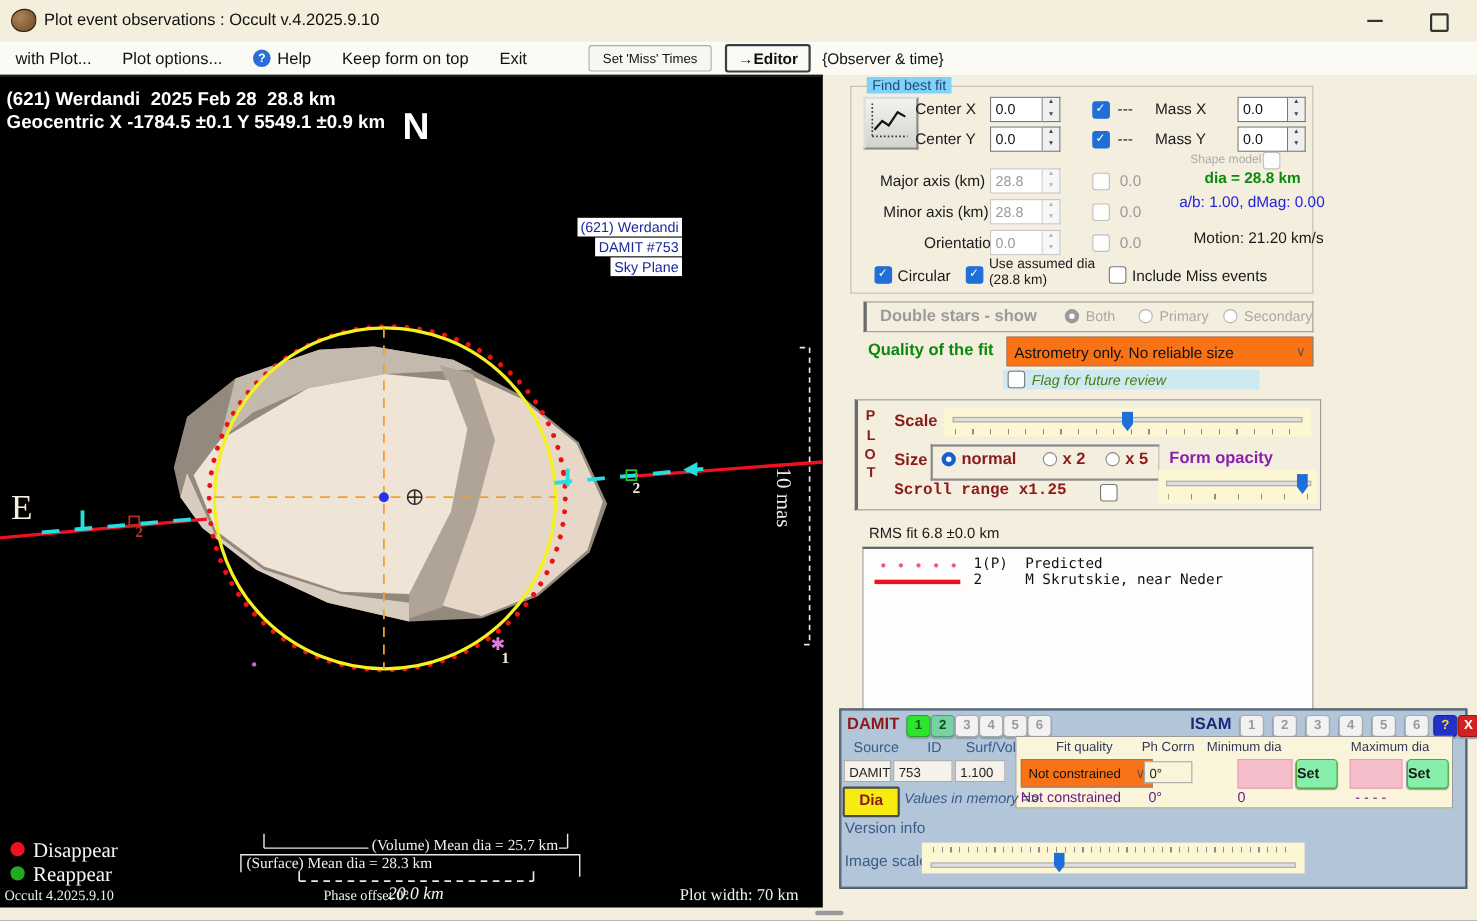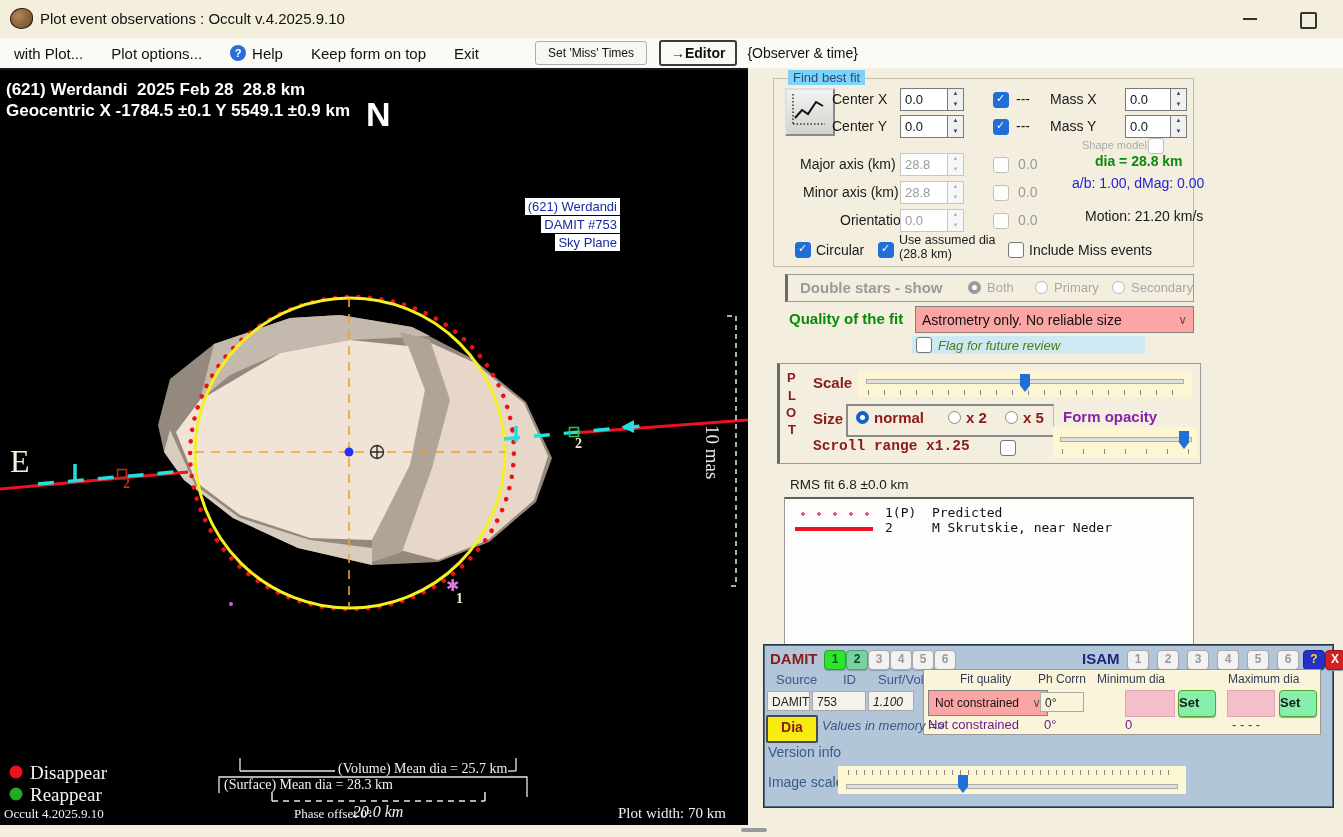--- a/index.html
+++ b/index.html
@@ -42,21 +42,21 @@
   .spin .val{flex:1;border:1px solid #7a7a7a;background:#fff;font-size:13px;padding:3px 4px 0 4px;color:#111;}
   .spin .btns{width:15px;display:flex;flex-direction:column;border:1px solid #7a7a7a;border-left:0;background:#f0f0f0;}
   .spin .btns span{flex:1;font-size:6px;line-height:9px;text-align:center;color:#444;}
   .spin .up::after{content:"▲";}
   .spin .dn::after{content:"▼";}
   .spin.dis .val{color:#9a9a9a;border-color:#c6c6c6;}
   .spin.dis .btns{border-color:#c6c6c6;background:#f7f7f7;}
   .spin.dis .btns span{color:#b5b5b5;}
   .grp{position:absolute;border:1px solid #c6bcab;}
   .grp .legend{position:absolute;top:-9px;left:14px;background:#7dd3fc;padding:0 5px;font-size:13px;color:#2b4a6b;}
-  .ddl{position:absolute;border:1px solid #828282;background:#fca5a5;font-size:14px;color:#111;display:flex;align-items:center;padding:0 6px;}
+  .ddl{position:absolute;border:1px solid #828282;background:#f97316;font-size:14px;color:#111;display:flex;align-items:center;padding:0 6px;}
   .ddl .chev{margin-left:auto;color:#555;font-size:12px;}
   .ddl .chev::after{content:"∨";}
   .slider{position:absolute;background:#fcf6d2;}
   .groove{position:absolute;height:3px;background:#dedede;border:1px solid #ababab;}
   .thumb{position:absolute;width:10px;height:18px;background:#1f6fd6;clip-path:polygon(0 0,100% 0,100% 64%,50% 100%,0 64%);}
   .ticks{position:absolute;height:5px;background:repeating-linear-gradient(90deg,#8c8c8c 0 1px,transparent 1px 16px);}
   .ticksfine{position:absolute;height:5px;background:repeating-linear-gradient(90deg,#8c8c8c 0 1px,transparent 1px 8px);}
   
   #rmslist{left:784px;top:497px;width:408px;height:148px;background:#fdfdfb;border:1px solid #9a9a9a;border-top:2px solid #5f5f5f;}
   .mono{font-family:"DejaVu Sans Mono",monospace;font-size:13px;color:#111;white-space:pre;}
@@ -362,21 +362,21 @@
   <span class="dheader" style="left:843px;top:672px;">ID</span>
   <span class="dheader" style="left:878px;top:672px;">Surf/Vol</span>
   <div id="ypanel" class="abs"></div>
   <span class="yhead" style="left:960px;top:672px;">Fit quality</span>
   <span class="yhead" style="left:1038px;top:672px;">Ph Corrn</span>
   <span class="yhead" style="left:1097px;top:672px;">Minimum dia</span>
   <span class="yhead" style="left:1228px;top:672px;">Maximum dia</span>
 
   <div class="dbox" style="left:767px;top:691px;width:43px;">DAMIT</div>
   <div class="dbox" style="left:812px;top:691px;width:54px;">753</div>
-  <div class="dbox" style="left:868px;top:691px;width:46px;font-style:italic;">1.100</div>
+  <div class="dbox" style="left:868px;top:691px;width:46px;">1.100</div>
   <div class="ddl" style="left:928px;top:690px;width:106px;height:24px;font-size:12px;">
     <span>Not constrained</span>
     <span class="chev"></span>
   </div>
   <div class="dbox" style="left:1040px;top:692px;width:44px;background:#faf5da;">0°</div>
   <div class="pink" style="left:1125px;top:690px;"></div>
   <span class="setbtn" style="left:1178px;top:690px;">Set</span>
   <div class="pink" style="left:1227px;top:690px;width:46px;"></div>
   <span class="setbtn" style="left:1279px;top:690px;">Set</span>
 

